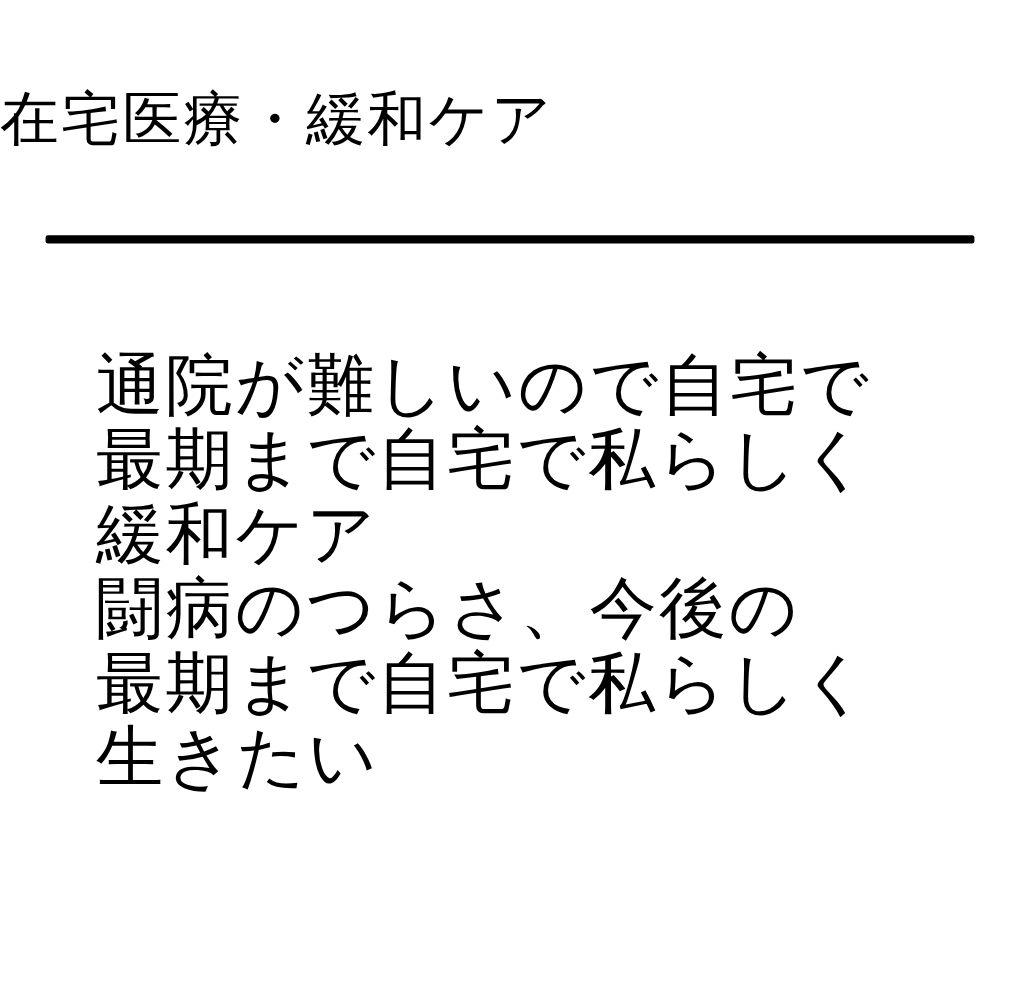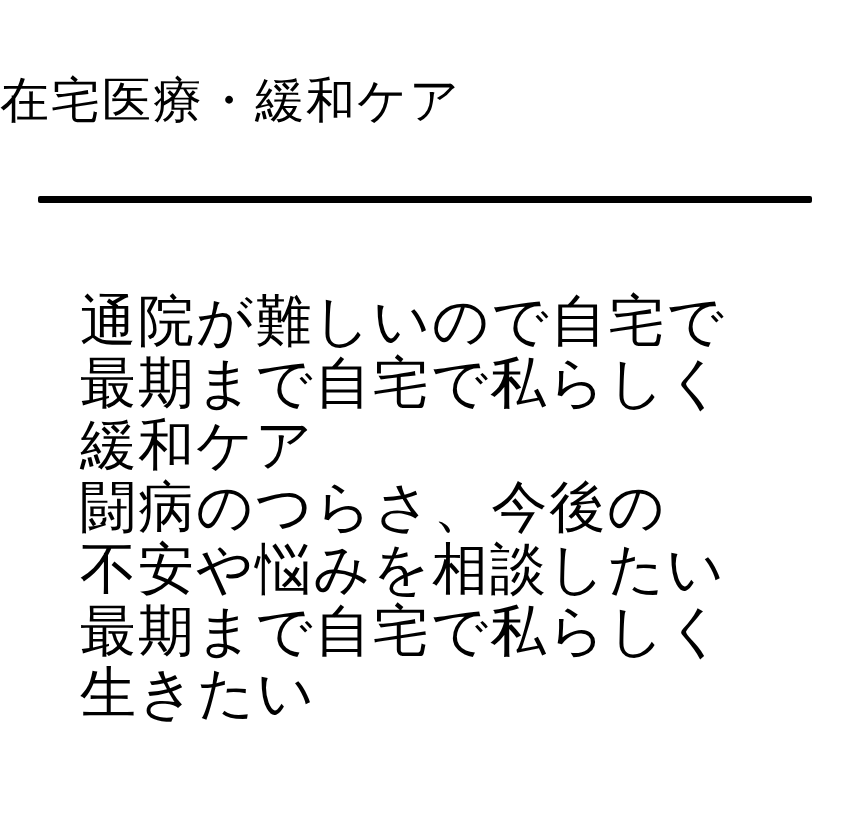--- a/index.html
+++ b/index.html
@@ -64,18 +64,17 @@
 
   <div class="title">在宅医療・緩和ケア</div>
 
   <div class="divider"></div>
 
   <div class="body-text">
     <div class="body-line">通院が難しいので自宅で</div>
     <div class="body-line">最期まで自宅で私らしく</div>
     <div class="body-line">緩和ケア</div>
     <div class="body-line">闘病のつらさ、今後の</div>
-    <div class="body-line">不安や悩みを相談したい</div>
     <div class="body-line">最期まで自宅で私らしく</div>
     <div class="body-line">生きたい</div>
   </div>
 
 </div>
 
 </body></html>

